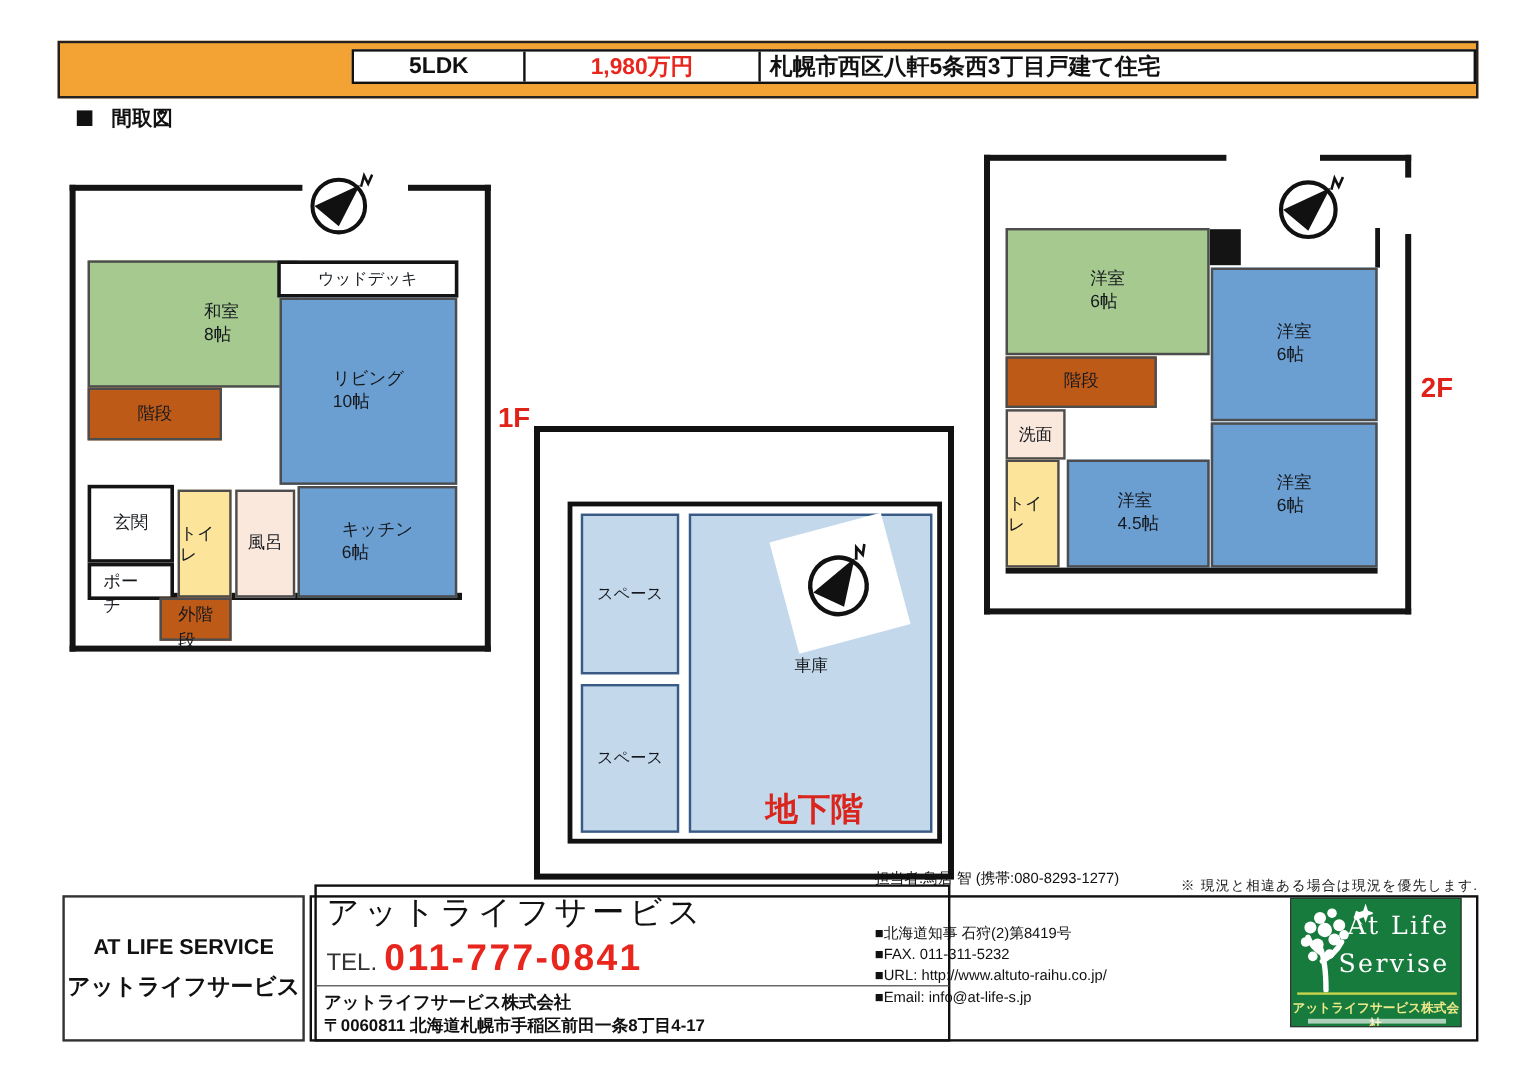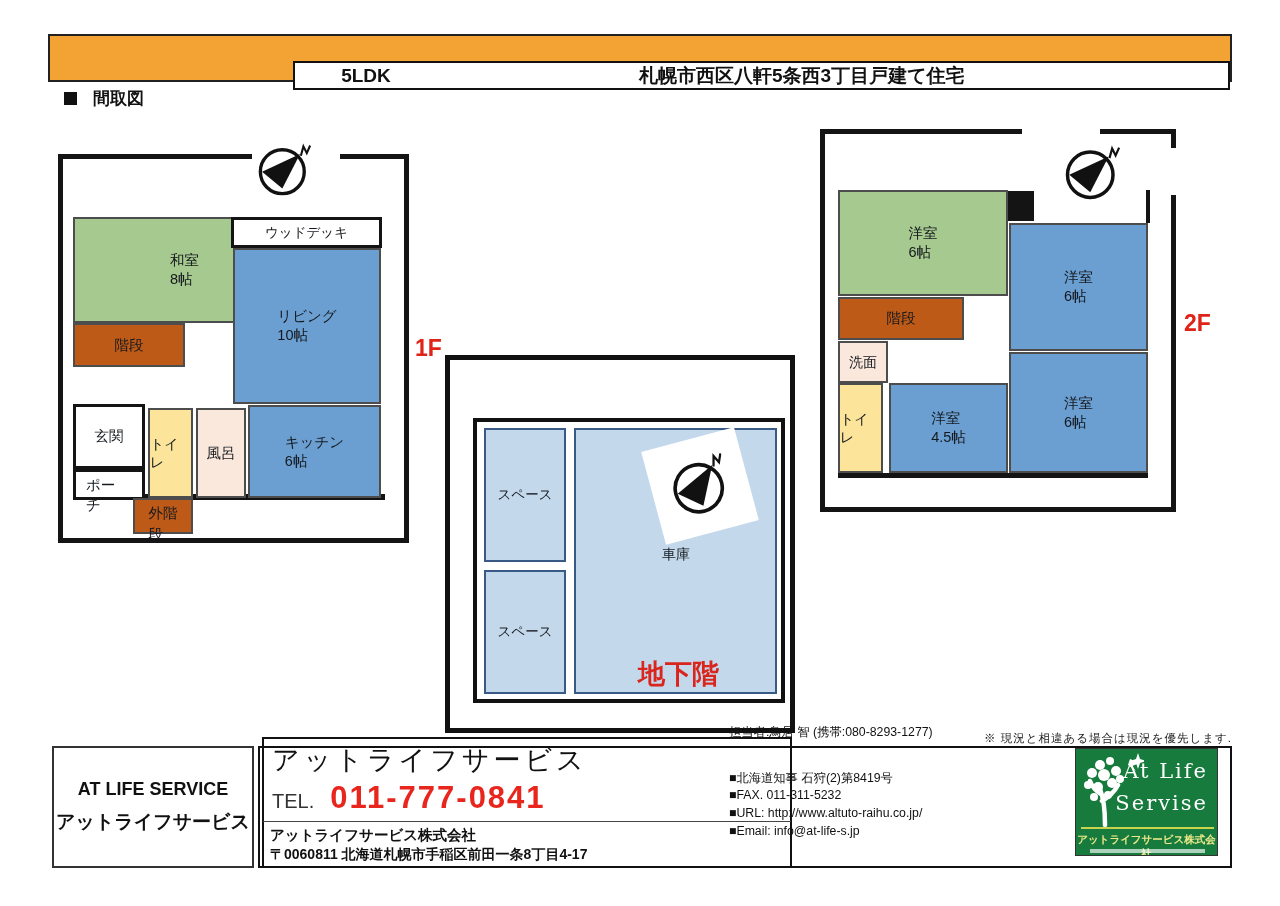--- a/index.html
+++ b/index.html
@@ -3,21 +3,21 @@
 <meta charset="utf-8">
 <style>
   html,body{margin:0;padding:0;background:#e8e8e8;}
   #page{position:relative;width:1280px;height:906px;background:#ffffff;margin:0 auto;
         font-family:"Liberation Sans",sans-serif;overflow:hidden;}
   .abs{position:absolute;box-sizing:border-box;}
   .wall{position:absolute;background:#141414;}
   
   #header-bar{left:48px;top:34px;width:1184px;height:48px;background:#F2A333;border:2px solid #222;}
   #header-type{left:60px;top:50px;width:230px;text-align:center;color:#fff;font-weight:bold;font-size:21px;}
-  #header-cells{left:293px;top:61px;width:937px;height:29px;background:#fff;border:2px solid #111;display:flex;justify-content:space-between;}
+  #header-cells{left:293px;top:41px;width:937px;height:29px;background:#fff;border:2px solid #111;display:flex;}
   .hcell{display:flex;align-items:center;justify-content:center;font-weight:bold;font-size:19px;color:#111;height:100%;box-sizing:border-box;}
   #cell-layout{width:142px;}
   #cell-price{width:198px;border-left:2px solid #111;border-right:2px solid #111;color:#E8261D;}
   #cell-title{width:597px;justify-content:flex-start;padding-left:8px;font-size:19px;}
   #section-bullet{left:64px;top:92px;width:13px;height:13px;background:#111;}
   #section-label{left:93px;top:87px;font-weight:bold;font-size:17px;color:#111;}
   
   .room{position:absolute;display:flex;align-items:center;justify-content:center;text-align:left;
         white-space:pre-line;font-size:14.5px;line-height:1.3;color:#15191e;
         border:2px solid #4d4d4d;box-sizing:border-box;overflow:visible;}
@@ -39,41 +39,42 @@
   
   #note{left:890px;top:731px;width:342px;text-align:right;font-size:11.5px;color:#222;letter-spacing:1px;}
   #footer-left-box{left:52px;top:746px;width:202px;height:122px;border:2px solid #333;background:#fff;
         display:flex;flex-direction:column;align-items:center;justify-content:center;gap:9px;}
   #footer-left-box .l1{font-weight:bold;font-size:18px;color:#111;}
   #footer-left-box .l2{font-weight:bold;font-size:19px;color:#111;}
   #footer-big-box{left:258px;top:746px;width:974px;height:122px;border:2px solid #111;background:#fff;}
   #footer-tel-box{left:262px;top:737px;width:530px;height:131px;border:2px solid #111;background:transparent;}
   #tel-company{left:272px;top:742px;font-size:27px;color:#111;letter-spacing:4px;}
   #tel-row{left:272px;top:780px;}
-  #tel-label{font-size:20px;color:#333;margin-right:16px;}
+  #tel-label{font-size:20px;color:#333;margin-right:6px;}
   #tel-number{font-size:31px;font-weight:bold;color:#E8261D;letter-spacing:2px;}
   #tel-divider{left:263px;top:821px;width:528px;height:1px;background:#444;}
   #tel-company-legal{left:270px;top:826px;font-size:14.5px;color:#111;font-weight:bold;}
   #tel-address{left:270px;top:846px;font-size:14px;color:#111;font-weight:bold;}
   .contact-line{position:absolute;left:729px;font-size:12.3px;color:#111;white-space:nowrap;}
   
   #logo{left:1075px;top:748px;width:143px;height:108px;background:#177B3D;border:1px solid #333;overflow:hidden;}
   .logo-name{position:absolute;right:9px;color:#fff;font-family:"DejaVu Serif",serif;font-size:21px;letter-spacing:2px;}
   #logo-line{position:absolute;left:5px;top:78px;width:133px;height:2px;background:#C8D44E;}
   #logo-company{position:absolute;left:0;top:84px;width:100%;text-align:center;color:#EDE98A;font-size:10.5px;font-weight:bold;}
   #logo-tagline{position:absolute;left:14px;top:100px;width:115px;height:4px;background:rgba(255,255,255,.65);}
 </style>
 </head>
 <body>
 
 <div id="page">
 
   <div class="abs" id="header-bar"></div>
   <div class="abs" id="header-cells">
     <div class="hcell" id="cell-layout">5LDK</div>
+    <div class="hcell" id="cell-price">1,980万円</div>
     <div class="hcell" id="cell-title">札幌市西区八軒5条西3丁目戸建て住宅</div>
   </div>
   <div class="abs" id="section-bullet"></div>
   <div class="abs" id="section-label">間取図</div>
 
   <div>
 
     <div class="wall" style="left:58px;top:154px;width:194px;height:5px;"></div>
     <div class="wall" style="left:340px;top:154px;width:69px;height:5px;"></div>
     <div class="wall" style="left:58px;top:154px;width:5px;height:389px;"></div>

